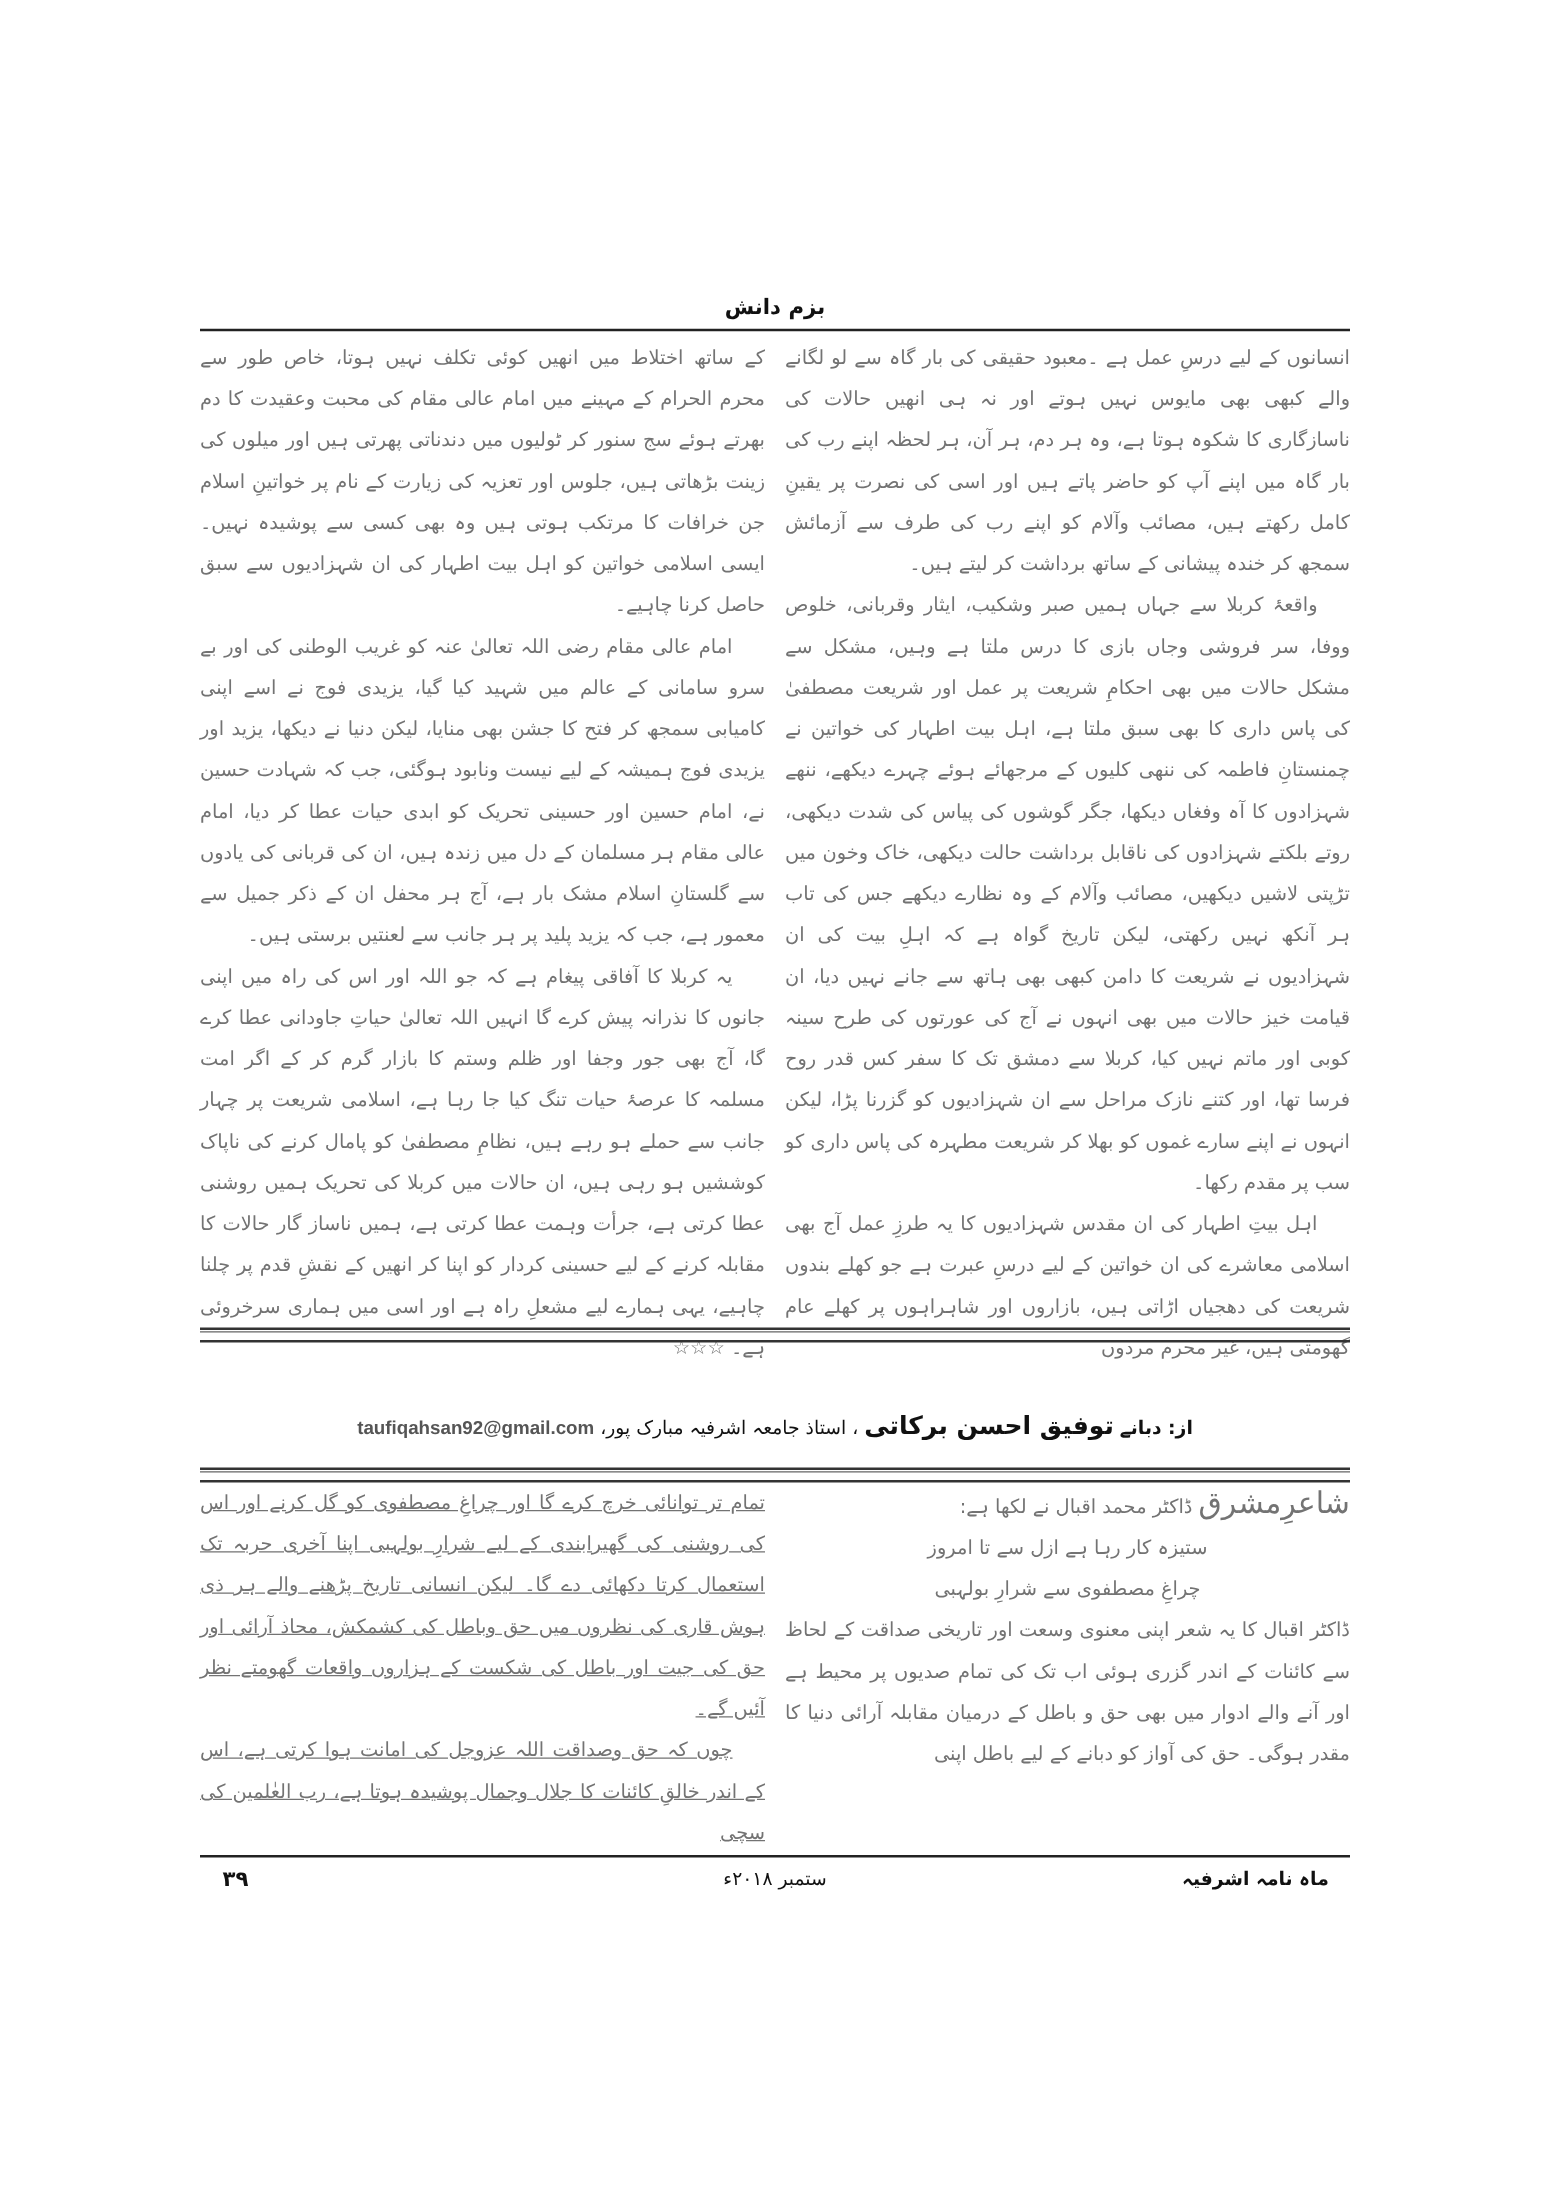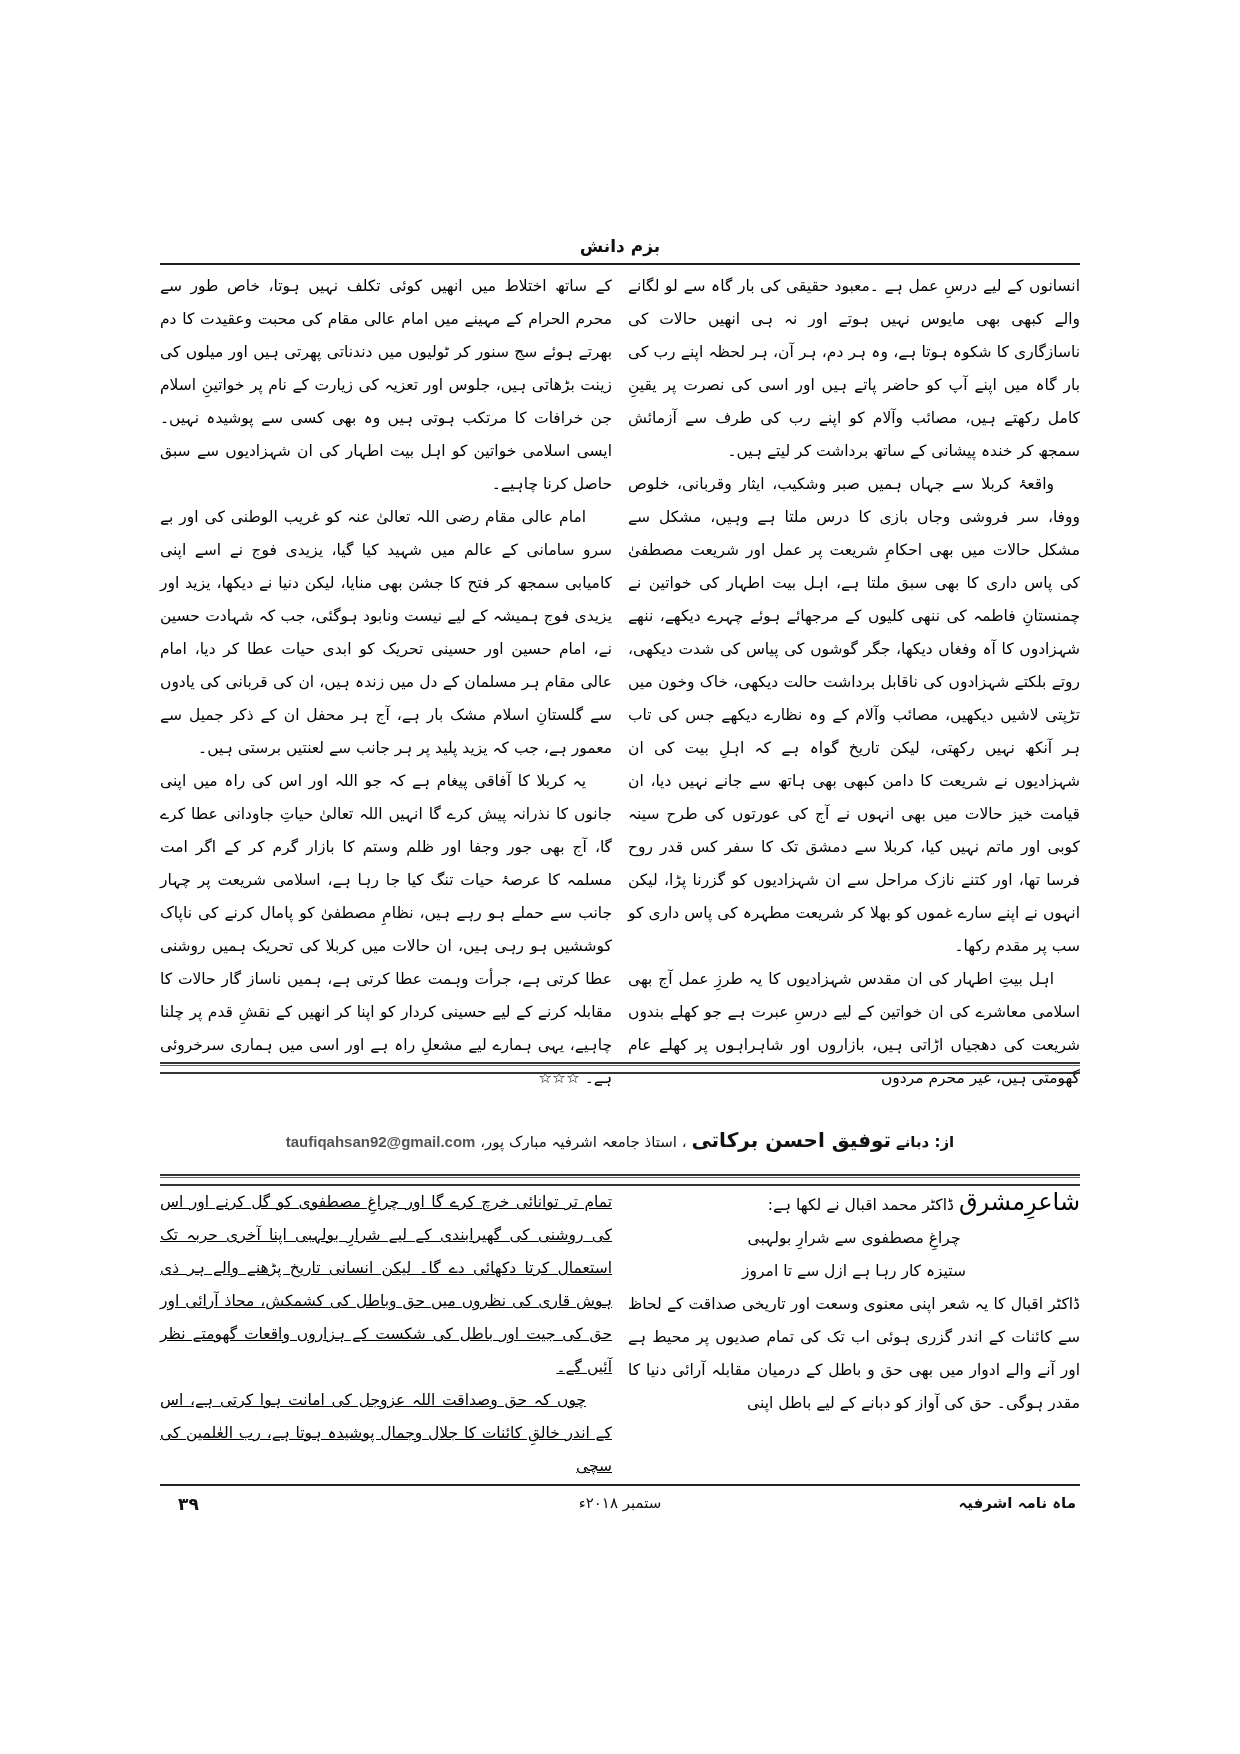--- a/index.html
+++ b/index.html
@@ -1,37 +1,37 @@
 <!DOCTYPE html>
 <html><head>
 <meta charset="utf-8">
 <style>
   html, body { margin: 0; padding: 0; background: #ffffff; }
   body { width: 1240px; height: 1754px; position: relative; overflow: hidden; font-family: "DejaVu Sans", sans-serif; color: #111; }
   .page { position: absolute; left: 0; top: 0; width: 1240px; height: 1318px; }
   .running-head { position: absolute; top: 236px; left: 160px; width: 920px; text-align: center; font-weight: bold; font-size: 17px; direction: rtl; }
   .rule-top { position: absolute; top: 263px; left: 160px; width: 920px; height: 2px; background: #222; }
-  .col { position: absolute; direction: rtl; text-align: justify; text-align-last: right; font-size: 15.5px; line-height: 33px; color: #000000; }
+  .col { position: absolute; direction: rtl; text-align: justify; text-align-last: right; font-size: 15.5px; line-height: 33px; color: #737373; }
   .col p { margin: 0; }
   .col p.indent { text-indent: 26px; }
   .col-right-top { left: 628px; top: 270px; width: 452px; }
   .col-left-top { left: 160px; top: 270px; width: 452px; }
   .dbl-rule { position: absolute; left: 160px; width: 920px; height: 8px; border-top: 2px solid #333; border-bottom: 2px solid #333; }
   .dbl-rule::after { content: ""; position: absolute; left: 0; right: 0; top: 1px; height: 1px; background: #666; }
   .article-title { position: absolute; top: 1078px; left: 160px; width: 920px; text-align: center; font-weight: bold; font-size: 32px; direction: rtl; letter-spacing: 0.5px; }
   .byline { position: absolute; top: 1128px; left: 160px; width: 920px; text-align: center; direction: rtl; font-size: 15px; }
   .byline .author { font-weight: bold; font-size: 20px; }
   .byline .email { direction: ltr; unicode-bidi: embed; font-family: "Liberation Sans", sans-serif; font-weight: bold; color: #555; font-size: 15px; }
   .col-right-bottom { left: 628px; top: 1186px; width: 452px; }
   .col-left-bottom { left: 160px; top: 1186px; width: 452px; text-decoration: underline; }
   .lead-head { font-weight: normal; font-size: 24px; }
   .verse { text-align: center; text-align-last: center; }
   .rule-bottom { position: absolute; top: 1484px; left: 160px; width: 920px; height: 2px; background: #222; }
   .footer { position: absolute; top: 1494px; left: 160px; width: 920px; height: 30px; direction: rtl; font-size: 15px; }
-  .footer .mag { position: absolute; right: 4px; top: 0; font-weight: bold; }
+  .footer .mag { position: absolute; right: 17px; top: 0; font-weight: bold; }
   .footer .date { position: absolute; left: 0; right: 0; text-align: center; top: 0; }
   .footer .pg { position: absolute; left: 18px; top: 0; font-weight: bold; font-size: 17px; }
 </style>
 </head>
 <body>
 
 <div class="page">
 
   <div class="running-head">بزم دانش</div>
   <div class="rule-top"></div>
@@ -57,22 +57,22 @@
     <span>، استاذ جامعہ اشرفیہ مبارک پور،</span>
     <span class="email">taufiqahsan92@gmail.com</span>
   </div>
 
   <div class="dbl-rule" style="top:1174px;"></div>
 
   <div class="col col-right-bottom">
     <p>
       <span class="lead-head">شاعرِمشرق</span><span> ڈاکٹر محمد اقبال نے لکھا ہے:</span>
     </p>
+    <p class="verse">ستیزہ کار رہا ہے ازل سے تا امروز</p>
     <p class="verse">چراغِ مصطفوی سے شرارِ بولہبی</p>
-    <p class="verse">ستیزہ کار رہا ہے ازل سے تا امروز</p>
     <p>ڈاکٹر اقبال کا یہ شعر اپنی معنوی وسعت اور تاریخی صداقت کے لحاظ سے کائنات کے اندر گزری ہوئی اب تک کی تمام صدیوں پر محیط ہے اور آنے والے ادوار میں بھی حق و باطل کے درمیان مقابلہ آرائی دنیا کا مقدر ہوگی۔ حق کی آواز کو دبانے کے لیے باطل اپنی</p>
   </div>
 
   <div class="col col-left-bottom">
     <p>تمام تر توانائی خرچ کرے گا اور چراغِ مصطفوی کو گل کرنے اور اس کی روشنی کی گھیرابندی کے لیے شرارِ بولہبی اپنا آخری حربہ تک استعمال کرتا دکھائی دے گا۔ لیکن انسانی تاریخ پڑھنے والے ہر ذی ہوش قاری کی نظروں میں حق وباطل کی کشمکش، محاذ آرائی اور حق کی جیت اور باطل کی شکست کے ہزاروں واقعات گھومتے نظر آئیں گے۔</p>
     <p class="indent">چوں کہ حق وصداقت اللہ عزوجل کی امانت ہوا کرتی ہے، اس کے اندر خالقِ کائنات کا جلال وجمال پوشیدہ ہوتا ہے، رب العٰلمین کی سچی</p>
   </div>
 
   <div class="rule-bottom"></div>
 

